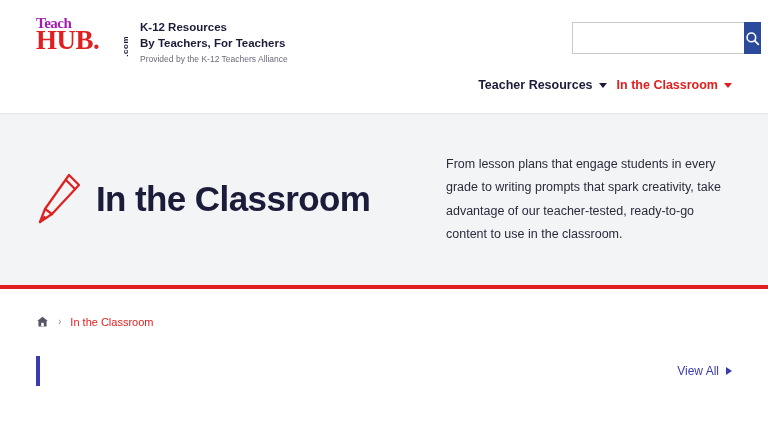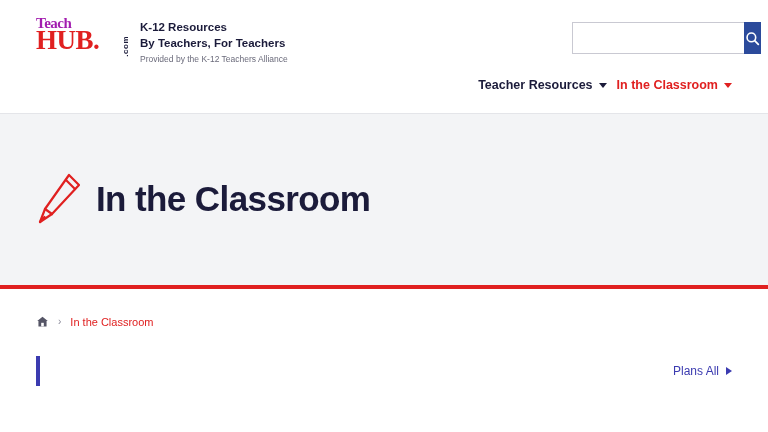--- a/index.html
+++ b/index.html
@@ -279,33 +279,34 @@
       <g fill="none" stroke="#e02020" stroke-width="2.2" stroke-linejoin="round" stroke-linecap="round">
         <path d="M33 3 L43 13 L16 42 L4 50 L9 37 Z"></path>
         <line x1="30" y1="8" x2="39" y2="17"></line>
         <line x1="9" y1="37" x2="16" y2="42"></line>
         <path d="M4 50 L8.5 45"></path>
       </g>
     </svg>
     <div class="hero-title">In the Classroom</div>
   </div>
 
+  <div class="hero-right">From lesson plans that engage students in every grade to writing prompts that spark creativity, take advantage of our teacher-tested, ready-to-go content to use in the classroom.</div>
 
 </div>
 
 <div class="breadcrumb">
   <span class="bc-home">
     <svg width="13" height="13" viewBox="0 0 16 16">
       <path d="M1.5 7.5 L8 2 L14.5 7.5 L13 7.5 L13 14 L3 14 L3 7.5 Z" fill="#555566"></path>
       <rect x="6.4" y="9.6" width="3.2" height="4.4" fill="#ffffff"></rect>
     </svg>
   </span>
   <span class="bc-sep">›</span>
   <span class="bc-current">In the Classroom</span>
 </div>
 
 <div class="section-head">
   <div class="section-bar"></div>
   <div class="view-all">
-    <span>Plans All</span>
+    <span>View All</span>
     <span class="arrow"></span>
   </div>
 </div>
 
 </body></html>

